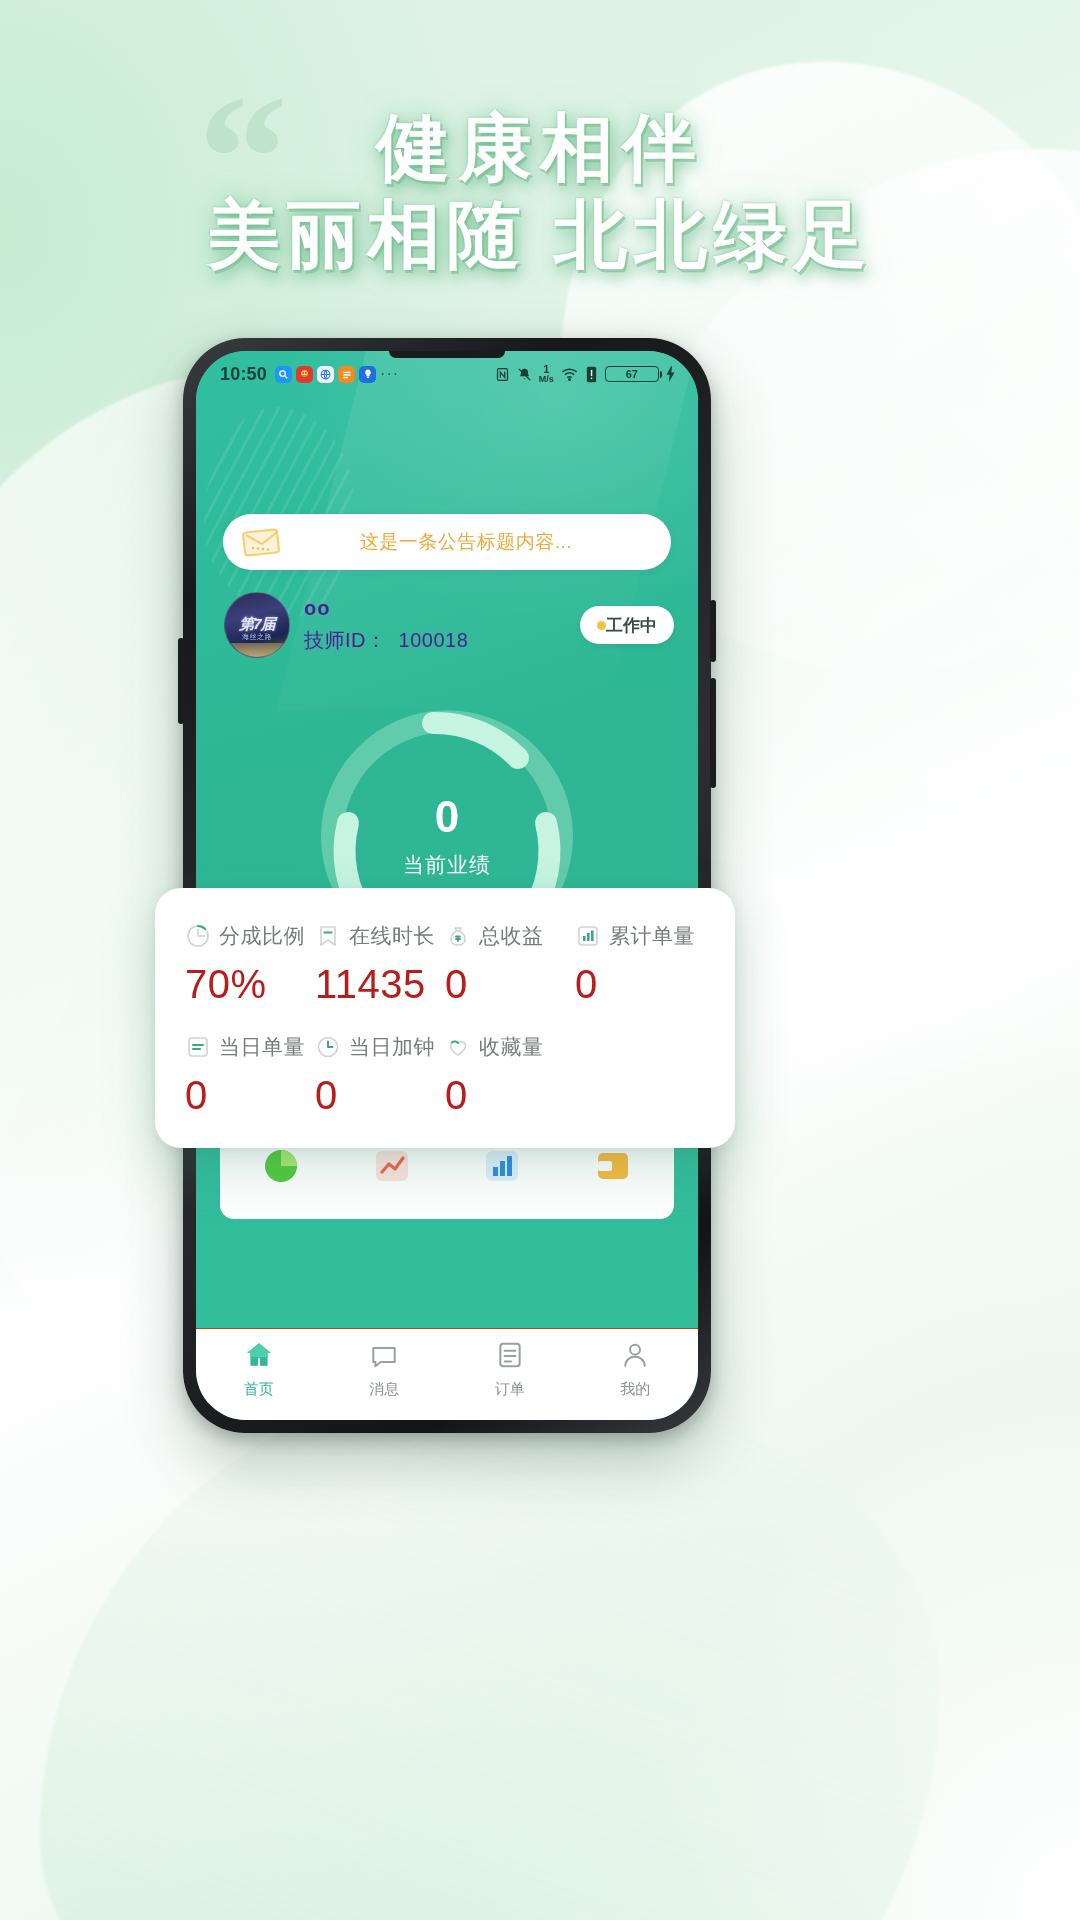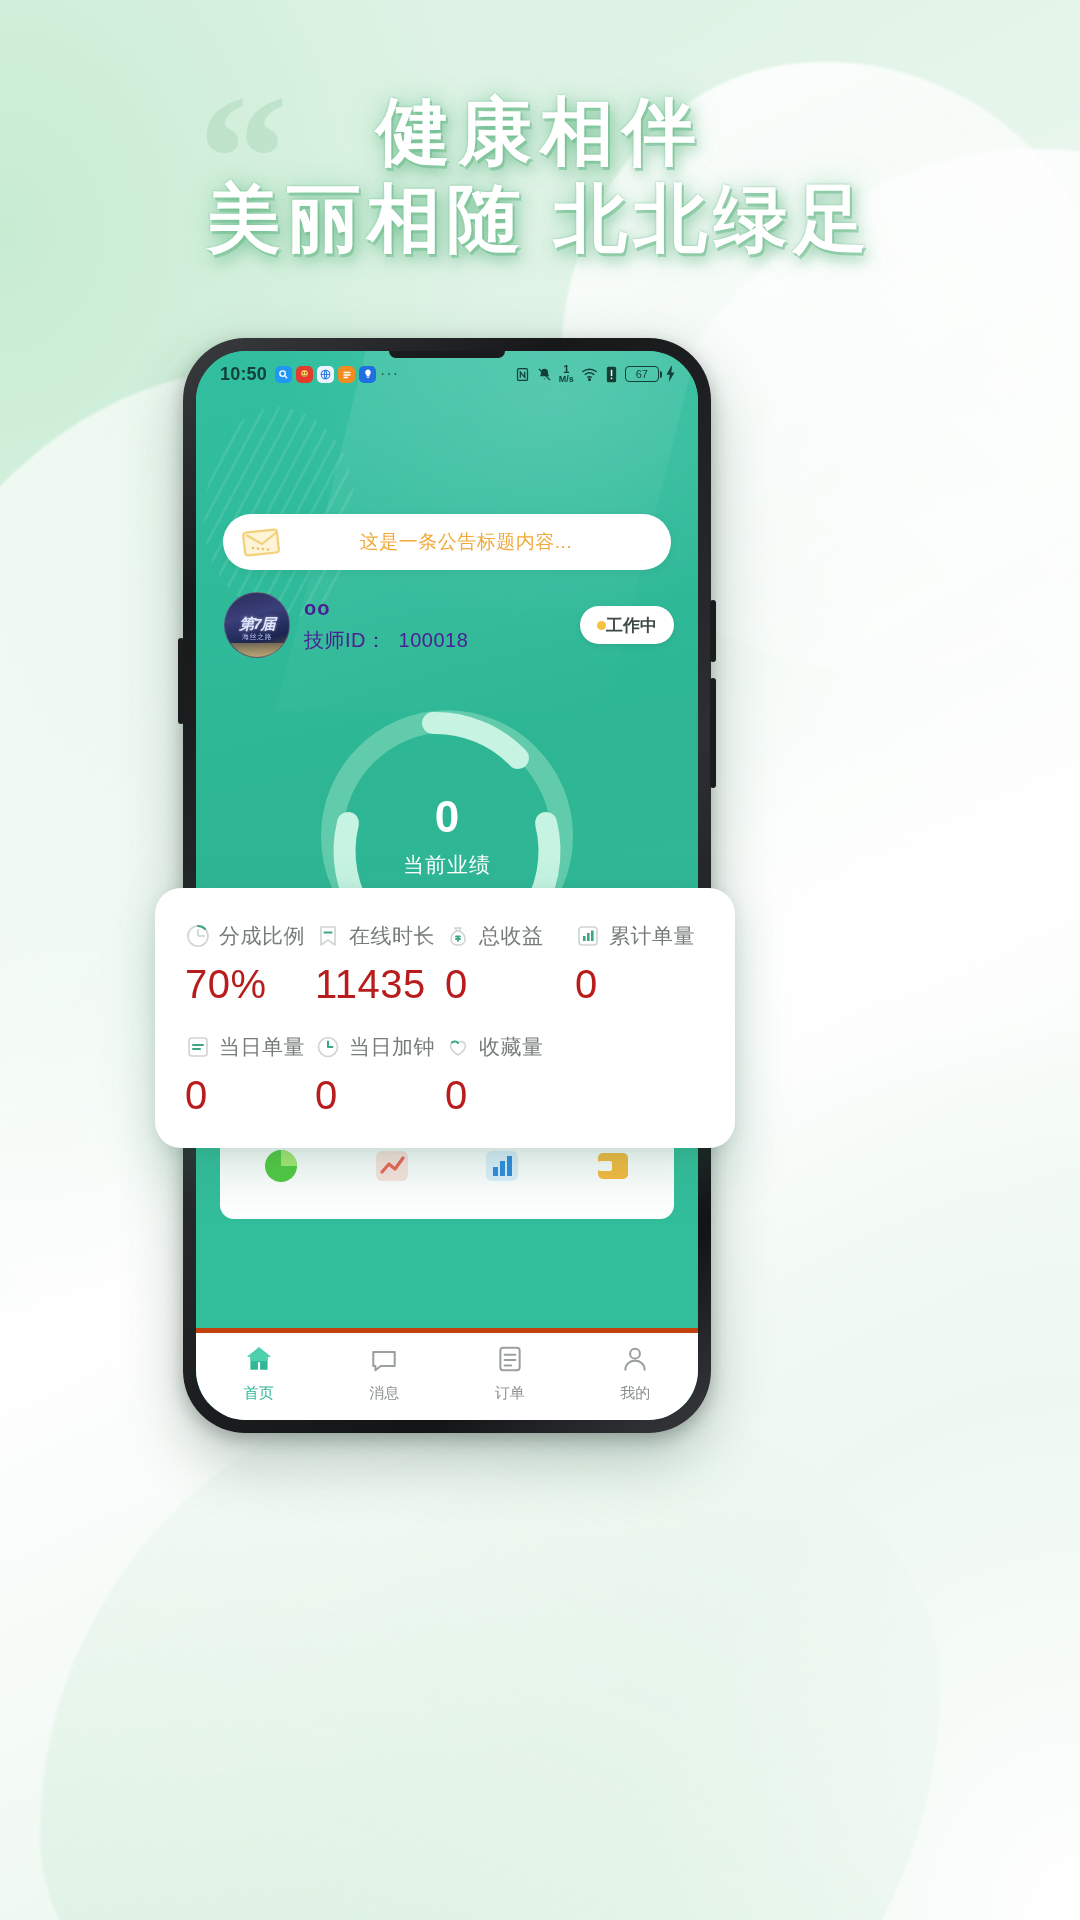--- a/index.html
+++ b/index.html
@@ -59,21 +59,21 @@
     font-size: 180px;
     line-height: 1;
     color: rgba(120,180,140,0.22);
     font-family: "Liberation Serif", "DejaVu Serif", serif;
     font-weight: 700;
     letter-spacing: -6px;
     user-select: none;
   }
   .headline {
     position: absolute;
-    left: 0; right: 0; top: 88px;
+    left: 0; right: 0; top: 104px;
     text-align: center;
   }
   .headline .line {
     font-size: 74px;
     font-weight: 700;
     color: #ffffff;
     letter-spacing: 8px;
     line-height: 1.18;
     text-shadow:
       0 0 2px rgba(110,190,140,0.95),
@@ -171,21 +171,21 @@
   .sb-dots { color: #14423a; font-size: 16px; letter-spacing: 1px; margin-left: 4px; opacity: .8; }
   .sb-right { margin-left: auto; display: flex; align-items: center; gap: 7px; }
   .sb-ico { font-size: 14px; color: #133f36; display: flex; align-items: center; }
   .sb-net { text-align: center; line-height: 1.0; font-size: 9px; color: #133f36; font-weight: 600; }
   .sb-net b { display: block; font-size: 11px; font-weight: 700; }
   .sb-batt {
     display: flex; align-items: center; gap: 1px;
   }
   .sb-batt .shell {
     border: 1.6px solid #133f36; border-radius: 4px;
-    padding: 0 10px; font-size: 11px; font-weight: 400; color: #133f36;
+    padding: 0 20px; font-size: 11px; font-weight: 700; color: #133f36;
     line-height: 14px; height: 16px; text-align: right;
   }
   .sb-batt .nub { width: 2px; height: 7px; background: #133f36; border-radius: 0 2px 2px 0; }
 
   
   .announce {
     position: absolute; left: 27px; right: 27px; top: 163px;
     height: 56px;
     background: #ffffff;
     border-radius: 28px;
@@ -281,21 +281,21 @@
     display: flex; align-items: center; z-index: 8;
     padding: 14px 6px 0;
   }
   .quick-item { flex: 1; display: flex; flex-direction: column; align-items: center; }
   .qi-icon { width: 46px; height: 46px; border-radius: 10px; display: flex; align-items: center; justify-content: center; }
 
   
   .bottom-nav {
     position: absolute; left: 0; right: 0; bottom: 0;
     height: 92px; background: #ffffff;
-    border-top: 5px solid #c2410c;
+    border-top: 1px solid #c2410c;
     display: flex; align-items: flex-start; padding-top: 11px;
     z-index: 25;
   }
   .nav-item { flex: 1; display: flex; flex-direction: column; align-items: center; gap: 6px; }
   .nav-label { font-size: 15px; color: #8b918f; }
   .nav-item.active .nav-label { color: #2fb796; }
 
   
   .stats-card {
     position: absolute;

